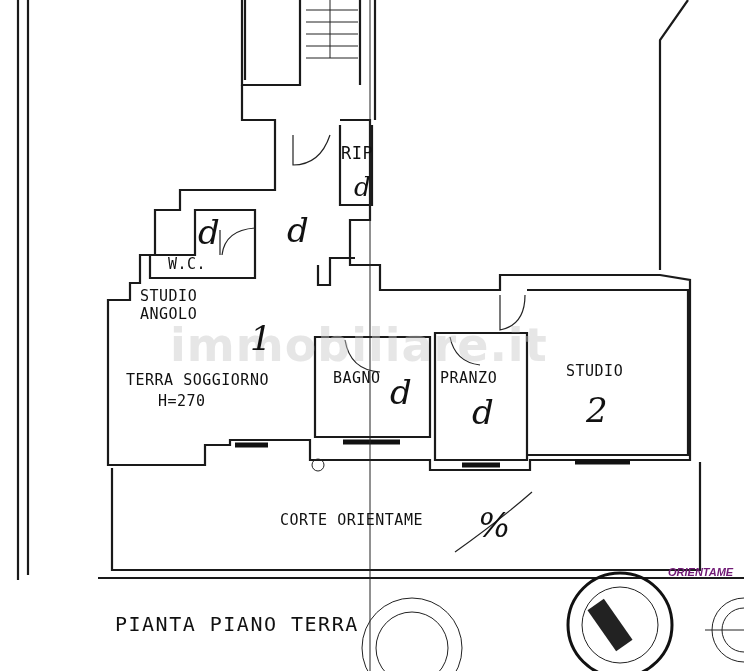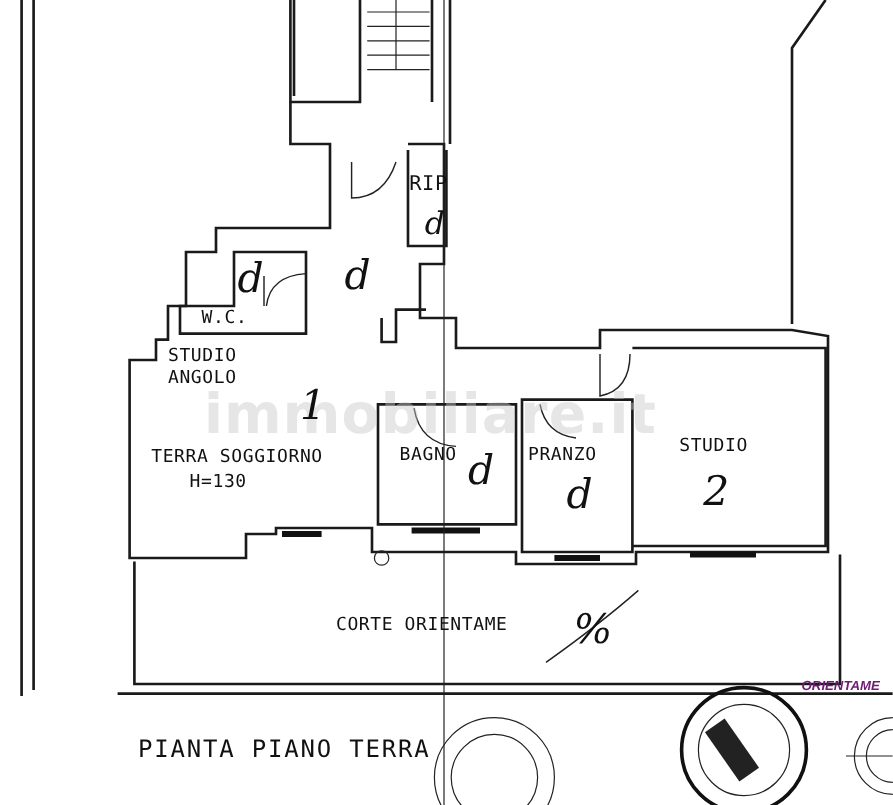--- a/index.html
+++ b/index.html
@@ -74,21 +74,21 @@
 </svg>
 
 <div class="wm">immobiliare.it</div>
 
 <div class="lbl" style="left:168px;top:255px;font-size:15px">W.C.</div>
 <div class="hand" style="left:198px;top:212px">d</div>
 <div class="lbl" style="left:140px;top:287px">STUDIO</div>
 <div class="lbl" style="left:140px;top:305px">ANGOLO</div>
 <div class="hand" style="left:250px;top:318px">1</div>
 <div class="lbl" style="left:126px;top:371px">TERRA SOGGIORNO</div>
-<div class="lbl" style="left:158px;top:392px">H=130</div>
+<div class="lbl" style="left:158px;top:392px">H=270</div>
 <div class="lbl" style="left:333px;top:369px">BAGNO</div>
 <div class="hand" style="left:390px;top:372px">d</div>
 <div class="lbl" style="left:440px;top:369px">PRANZO</div>
 <div class="hand" style="left:472px;top:392px">d</div>
 <div class="lbl" style="left:566px;top:362px">STUDIO</div>
 <div class="hand" style="left:586px;top:390px">2</div>
 <div class="lbl" style="left:341px;top:143px;font-size:17px">RIP</div>
 <div class="hand" style="left:354px;top:172px;font-size:26px">d</div>
 <div class="hand" style="left:287px;top:210px">d</div>
 <div class="lbl" style="left:280px;top:511px">CORTE ORIENTAME</div>

